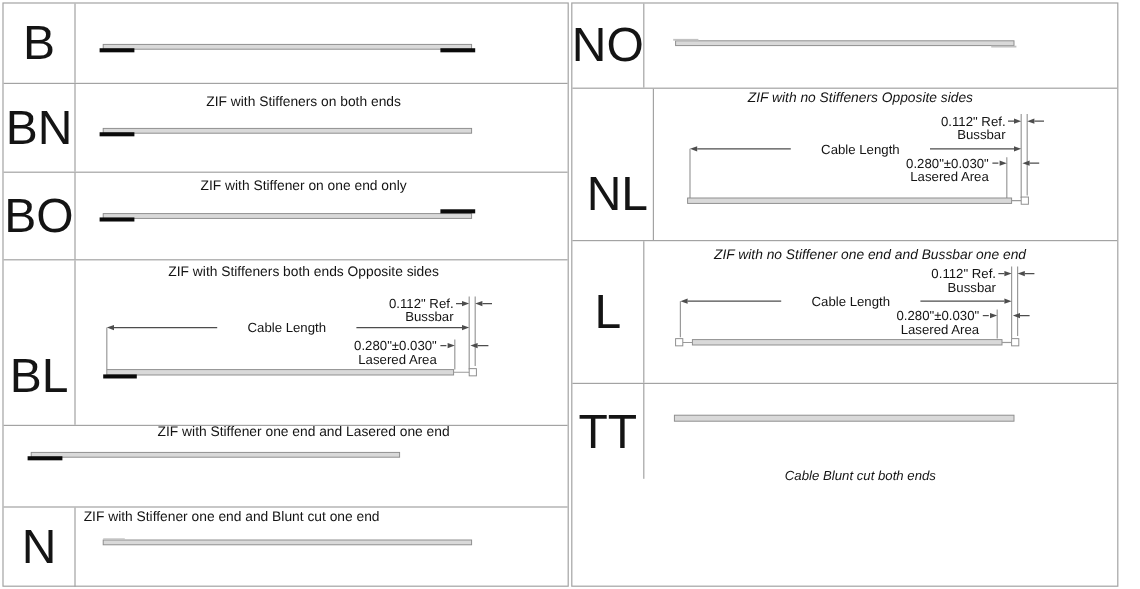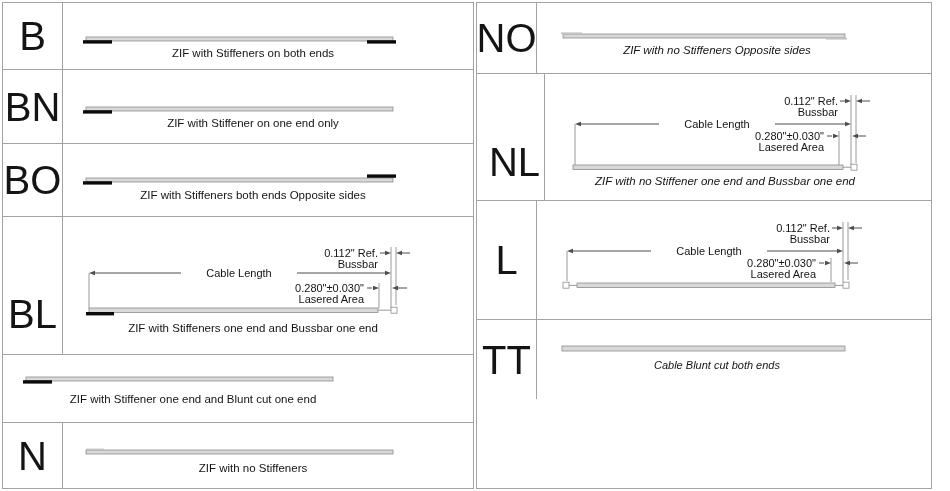--- a/index.html
+++ b/index.html
@@ -15,21 +15,21 @@
   .zif-table.right{left:476px;width:456px;height:487px;}
   .row{display:flex;border-bottom:1px solid var(--border);}
   .row:last-child{border-bottom:none;}
   .code-cell{width:60px;flex:0 0 60px;border-right:1px solid var(--border);
     display:flex;align-items:center;justify-content:center;
     font-size:40px;line-height:1;color:#141414;}
   .code-cell.low-bl{padding-top:56px;text-align:right;}
   .code-cell.low-nl{padding-top:50px;margin-left:8px;}
   .diag-cell{position:relative;flex:1 1 auto;}
   .diag-cell svg{position:absolute;left:0;top:0;display:block;}
-  .caption{position:absolute;text-align:center;font-size:11.5px;color:#141414;white-space:nowrap;}
+  .caption{position:absolute;text-align:center;font-size:11.5px;color:#141414;white-space:nowrap;margin-top:32px;}
   .caption.l{left:0;width:380px;}
   .caption.r{left:0;width:360px;font-style:italic;}
   .caption.small{font-size:11px;}
   
   .bar{fill:var(--cable-fill);stroke:var(--cable-stroke);stroke-width:0.8;}
   .stiff{fill:var(--stiffener);}
   .tab{fill:#c2c2c2;}
   .sq{fill:#ffffff;stroke:var(--cable-stroke);stroke-width:0.8;}
   .dline{stroke:var(--dim-line);stroke-width:1;}
   .dext{stroke:var(--ext-line);stroke-width:1;}
@@ -108,21 +108,21 @@
           <polygon class="arr" points="316,71 310,68.8 310,73.2"></polygon>
           <polygon class="arr" points="329,71 335,68.8 335,73.2"></polygon>
           <line class="dline" x1="335" y1="71" x2="344" y2="71"></line>
           <text class="dtext" x="301" y="86" text-anchor="end">Lasered Area</text>
 
           <rect class="bar" x="26" y="91" width="289" height="4.5"></rect>
           <line class="thin" x1="315" y1="93.2" x2="328" y2="93.2"></line>
           <rect class="sq" x="328" y="90.2" width="6" height="6"></rect>
           <rect class="stiff" x="23" y="95" width="28" height="3.4"></rect>
         </svg>
-        <div class="caption l" style="top:105px">ZIF with Stiffeners one end and Bussbar one end</div>
+        <div class="caption l" style="top:105px">ZIF with Stiffener one end and Lasered one end</div>
       </div>
     </div>
 
     <div class="row" style="height:68px">
       <div class="diag-cell">
         <svg width="411" height="68" viewBox="0 0 411 68">
           <rect class="bar" x="23" y="22" width="307" height="4"></rect>
           <rect class="stiff" x="20" y="25.2" width="29" height="3.4"></rect>
         </svg>
         <div class="caption l" style="top:38px">ZIF with Stiffener one end and Blunt cut one end</div>

